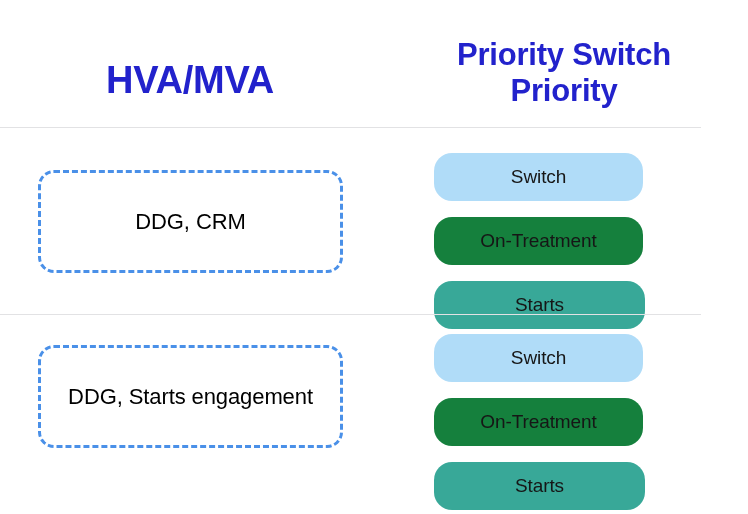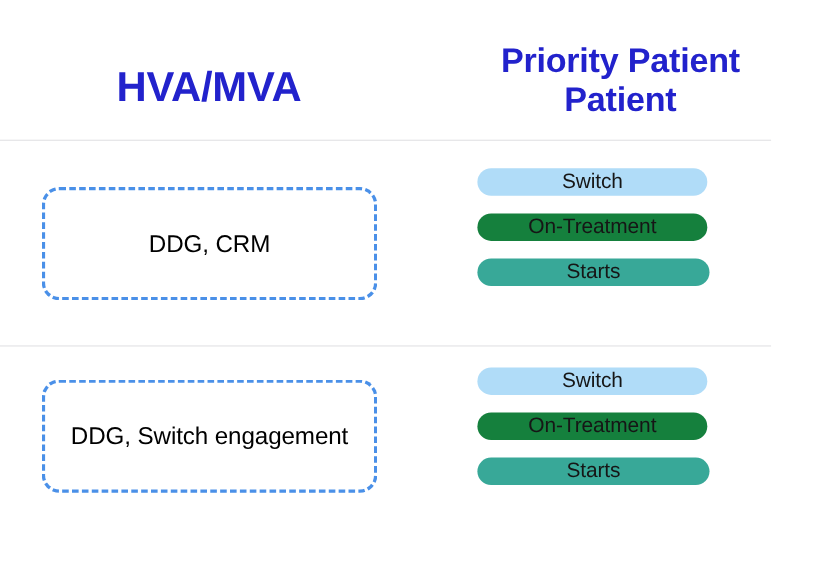--- a/index.html
+++ b/index.html
@@ -104,21 +104,21 @@
     left: 54px;
     width: 209px;
     display: flex;
     flex-direction: column;
     gap: 16px;
   }
   .row-1 .pill-stack { top: 25px; }
   .row-2 .pill-stack { top: 19px; }
 
   .pill {
-    height: 25px;
+    height: 48px;
     border-radius: 18px;
     display: flex;
     align-items: center;
     justify-content: center;
     font-size: 19px;
     color: #161616;
     letter-spacing: -0.1px;
   }
   .pill.switch       { background: #b0dcf8; }
   .pill.ontreatment  { background: #15803d; }
@@ -128,22 +128,22 @@
 <body>
 
 <div class="page">
 
   <div class="header-row">
     <div class="col-left">
       <div class="header-title left">HVA/MVA</div>
     </div>
     <div class="col-right">
       <div class="header-title right">
-        <span>Priority Patient</span><br>
-        <span>Patient</span>
+        <span>Priority Switch</span><br>
+        <span>Priority</span>
       </div>
     </div>
   </div>
 
   <div class="separator sep-1"></div>
 
   <div class="body-row row-1">
     <div class="cell-left">
       <div class="dashed-box">
         <div class="dashed-box-label">DDG, CRM</div>
@@ -156,21 +156,21 @@
         <div class="pill starts">Starts</div>
       </div>
     </div>
   </div>
 
   <div class="separator sep-2"></div>
 
   <div class="body-row row-2">
     <div class="cell-left">
       <div class="dashed-box">
-        <div class="dashed-box-label">DDG, Switch engagement</div>
+        <div class="dashed-box-label">DDG, Starts engagement</div>
       </div>
     </div>
     <div class="cell-right">
       <div class="pill-stack">
         <div class="pill switch">Switch</div>
         <div class="pill ontreatment">On-Treatment</div>
         <div class="pill starts">Starts</div>
       </div>
     </div>
   </div>

